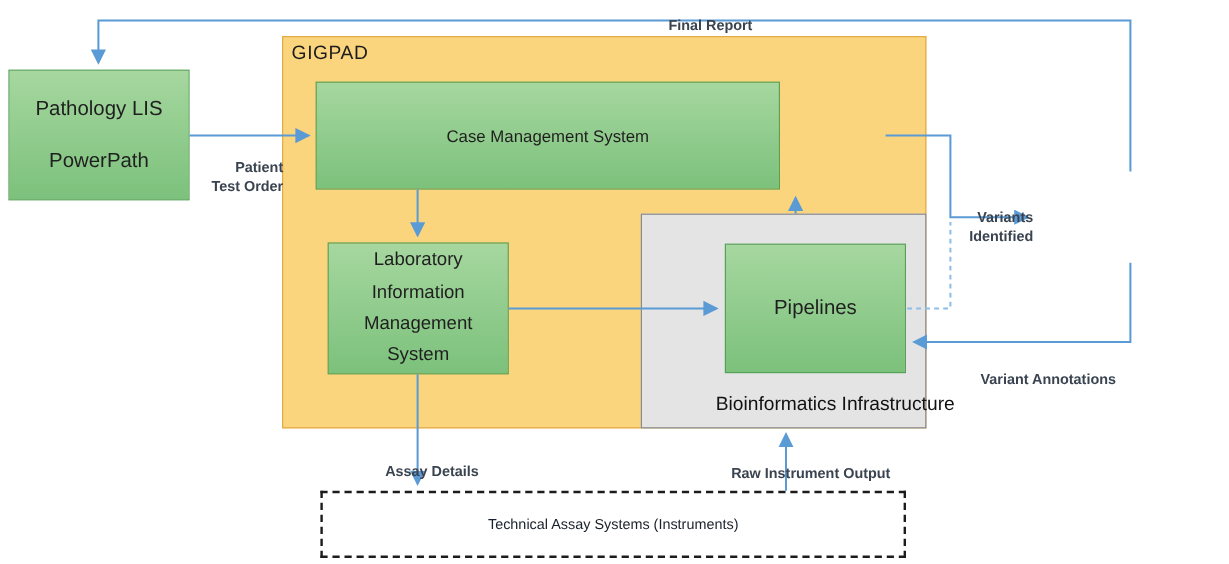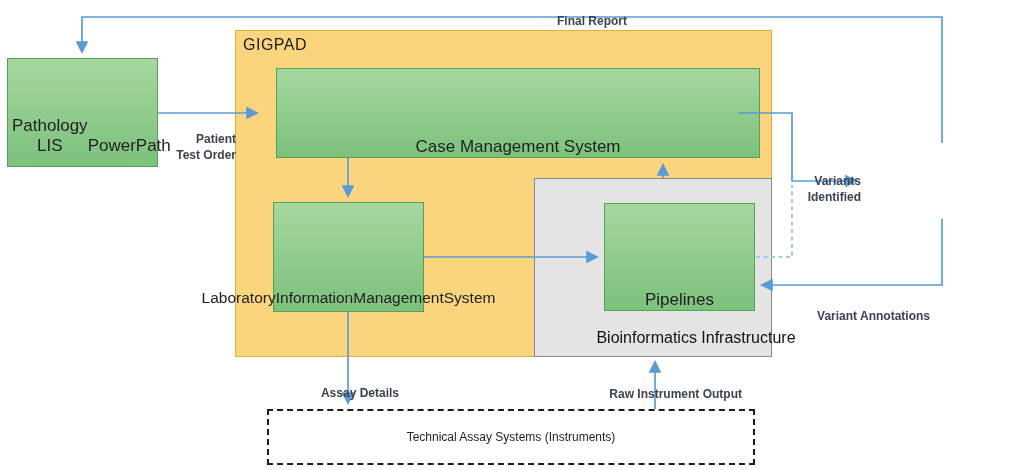--- a/index.html
+++ b/index.html
@@ -20,21 +20,21 @@
   #stage{
     position:relative;
     width:1024px;height:470px;
     background:#ffffff;
     overflow:hidden;
   }
   .box{position:absolute;box-sizing:border-box;}
   .green-box{
     background:linear-gradient(180deg, var(--green-top), var(--green-bottom));
     border:1.5px solid var(--green-border);
-    display:flex;flex-direction:row;align-items:flex-end;justify-content:center;
+    display:flex;flex-direction:column;align-items:center;justify-content:center;
     color:var(--box-text);
     text-align:center;
   }
   .container-box{position:absolute;box-sizing:border-box;}
   #gigpad{
     left:235px;top:30px;width:537px;height:327px;
     background:var(--gigpad-fill);
     border:1px solid var(--gigpad-border);
   }
   #gigpad-label{
@@ -44,21 +44,21 @@
   #bioinf{
     left:534px;top:178px;width:238px;height:179px;
     background:var(--gray-fill);
     border:1.5px solid var(--gray-border);
   }
   #bioinf-label{
     position:absolute;left:534px;top:329px;width:238px;
     text-align:center;font-size:16px;color:#111;margin-left:43px;
   }
   #pathology{left:7px;top:58px;width:151px;height:109px;font-size:17px;justify-content:space-around;padding:10px 4px;}
-  #cms{left:276px;top:68px;width:484px;height:90px;font-size:17px;}
+  #cms{left:263px;top:68px;width:387px;height:90px;font-size:14px;}
   #lims{left:273px;top:202px;width:151px;height:110px;font-size:15.5px;line-height:1.7;}
   #pipelines{left:604px;top:203px;width:151px;height:108px;font-size:17px;}
   #geneinsight{
     left:863px;top:143px;width:155px;height:76px;
     background:#ffffff;border:2.5px solid #3f3f3f;
     display:flex;align-items:center;justify-content:center;
     font-size:16px;color:#1a1a1a;
   }
   #instruments{
     left:267px;top:409px;width:488px;height:56px;

